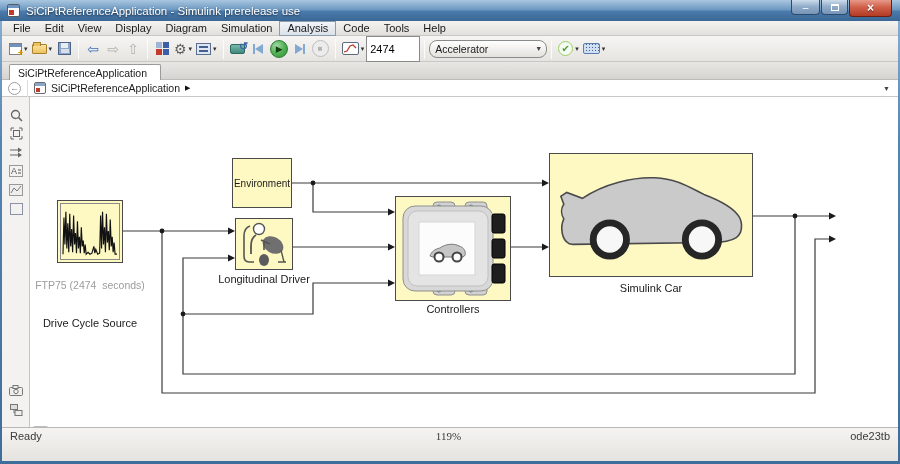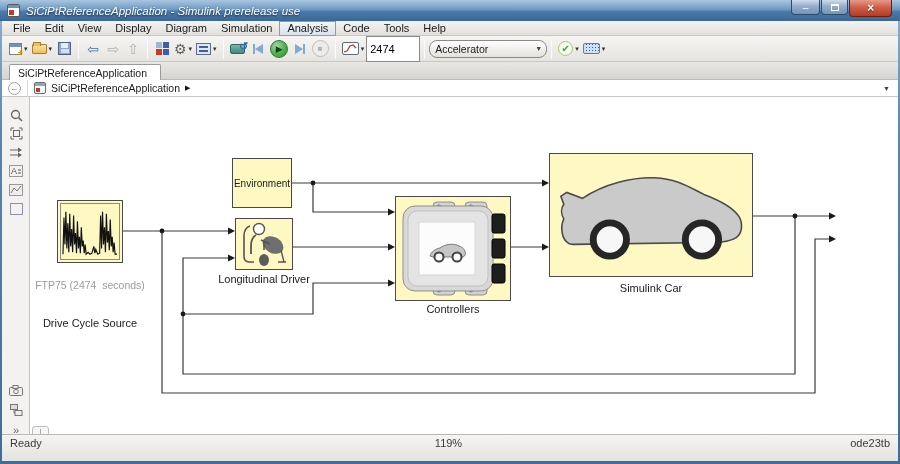--- a/index.html
+++ b/index.html
@@ -3,21 +3,21 @@
 <meta charset="utf-8">
 <style>
   * { margin:0; padding:0; box-sizing:border-box; }
   html,body { width:900px; height:464px; font-family:"Liberation Sans", sans-serif; }
   .window { position:relative; width:900px; height:464px; overflow:hidden;
     background:linear-gradient(180deg,#8fb3d6,#5585b2 30%,#3e6d9c);
   }
   
   .titlebar { position:absolute; left:0; top:0; width:100%; height:21px;
     background:linear-gradient(180deg,#a9c6e0 0%,#6e9ac2 45%,#4a7aab 55%,#3a6795 100%);
-    display:flex; align-items:center;font-style:italic; }
+    display:flex; align-items:center; }
   .app-icon { width:13px; height:13px; margin-left:7px; position:relative;
     background:#fdfdfd; border:1px solid #5a5a5a; border-radius:2px; }
   .app-icon::before { content:""; position:absolute; left:0; top:0; right:0; height:3px; background:#6d93c0; }
   .app-icon::after { content:""; position:absolute; left:1px; bottom:1px; width:5px; height:5px; background:#c0392b; }
   .title-text { color:#fff; font-size:11.5px; margin-left:6px; text-shadow:0 1px 2px rgba(0,0,0,.65); white-space:nowrap; }
   .win-buttons { position:absolute; right:8px; top:0; display:flex; }
   .win-btn { height:15px; border:1px solid #2c4a6b; border-top:none; border-radius:0 0 4px 4px;
     background:linear-gradient(180deg,#cddcec,#93aecb 45%,#7694b6); color:#fff;
     display:flex; align-items:center; justify-content:center; font-size:10px; }
   .win-btn.min { width:29px; } .win-btn.max { width:27px; margin-left:1px; }
@@ -101,24 +101,24 @@
   .wires { position:absolute; left:0; top:0; }
   .block { position:absolute; background:#fef9c3; border:1px solid #4a4a4a; }
   .block-label { position:absolute; font-size:11px; color:#1a1a1a; text-align:center; white-space:pre; }
   .block-sublabel { position:absolute; font-size:10.5px; color:#9c9c9c; text-align:center; white-space:pre; }
   .blk-text { width:100%; height:100%; display:flex; align-items:center; justify-content:center; font-size:10px; color:#1a1a1a; }
   .fold-widget { position:absolute; left:2px; bottom:2px; width:17px; height:14px; background:#f7f7f7;
     border:1px solid #bdbdbd; border-radius:3px; }
   .fold-widget::before { content:""; position:absolute; right:2px; top:2px; width:5px; height:5px;
     border-left:1px solid #aaa; border-bottom:1px solid #aaa; }
   
-  .statusbar { position:absolute; left:0; right:0; bottom:0; height:27px;
+  .statusbar { position:absolute; left:0; right:0; bottom:0; height:34px;
     background:linear-gradient(180deg,#f5f4f2,#e5e3df); border-top:1px solid #bab8b4; font-size:11px; color:#3a3a3a; }
   .status-left { position:absolute; left:8px; top:2px; }
-  .status-center { position:absolute; left:0; right:3px; top:2px; text-align:center; }
+  .status-center { position:absolute; left:0; right:3px; top:2px; text-align:center;font-family:Liberation Serif, serif; }
   .status-right { position:absolute; right:8px; top:2px; }
 </style>
 </head>
 <body>
 
 <div class="window">
 
   <div class="titlebar">
     <span class="app-icon"></span>
     <span class="title-text">SiCiPtReferenceApplication - Simulink prerelease use</span>

